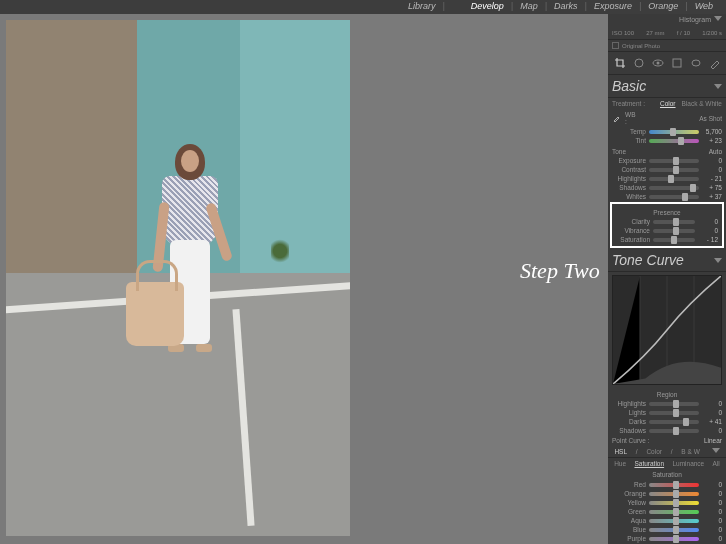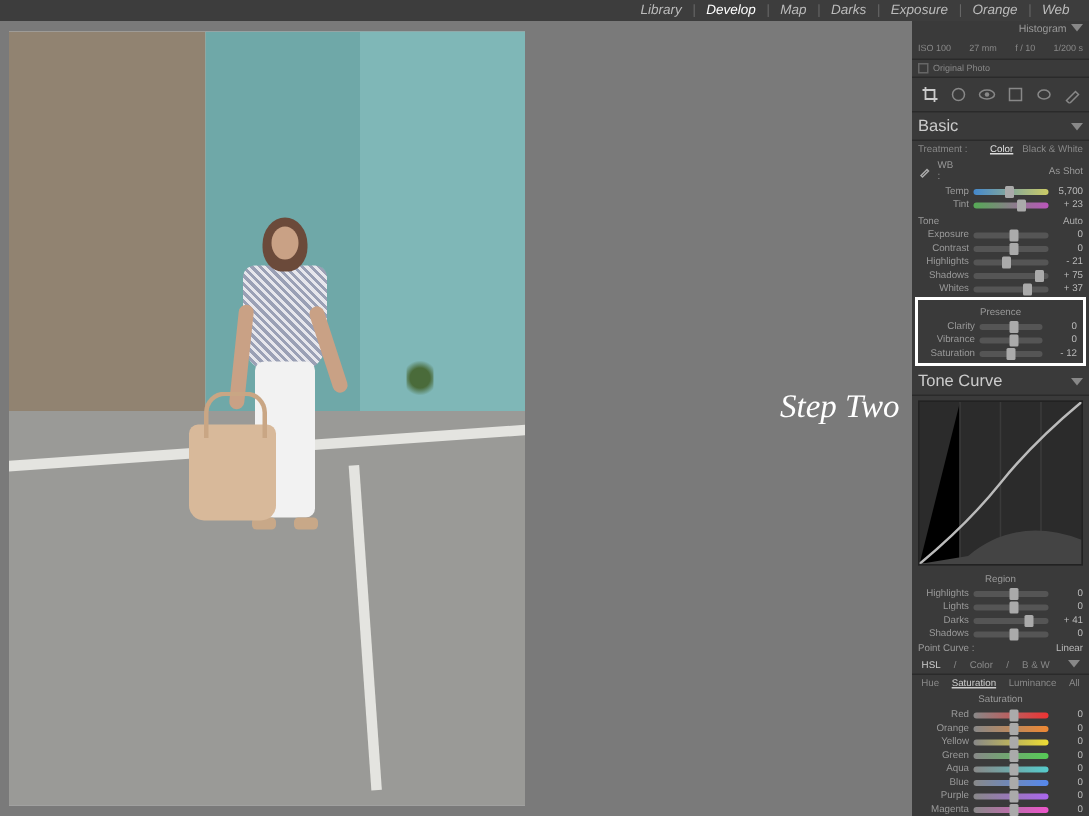--- a/index.html
+++ b/index.html
@@ -1,22 +1,22 @@
 <!DOCTYPE html>
 <html><head>
 <meta charset="utf-8">
 <style>
   * { margin: 0; padding: 0; box-sizing: border-box; font-family: "Helvetica Neue", Arial, sans-serif; }
   body { background: #3d3d3d; width: 726px; height: 544px; overflow: hidden; position: relative; }
   .top-nav { position: absolute; top: 0; right: 0; height: 14px; display: flex; gap: 2px; font-size: 9px; color: #bbb; padding: 1px 8px 0 0; }
   .top-nav span { padding: 0 5px; cursor: pointer; font-style: italic; }
-  .top-nav span.active { color: #fff; }
+  .top-nav span.active { color: #fff; margin-left: 19px; }
   .top-nav .sep { color: #666; padding: 0; }
   .main { position: absolute; top: 14px; left: 0; right: 0; bottom: 0; display: flex; }
-  .photo-area { flex: 1; background: #7a7a7a; display: flex; align-items: center; justify-content: flex-start; padding: 6px; position: relative; }
+  .photo-area { flex: 1; background: #7a7a7a; display: flex; align-items: flex-start; justify-content: flex-start; padding: 6px; position: relative; }
   .photo { width: 344px; height: 516px; background: #ccc; position: relative; overflow: hidden; }
   .wall-left { position: absolute; top: 0; left: 0; width: 38%; height: 49%; background: #918371; }
   .wall-right { position: absolute; top: 0; left: 38%; right: 0; height: 49%; background: #6fa8a8; }
   .wall-far  { position: absolute; top: 0; left: 68%; right: 0; height: 49%; background: #7fb7b7; }
   .ground { position: absolute; top: 49%; left: 0; right: 0; bottom: 0; background: #9a9a97; }
   .line1 { position: absolute; top: 53%; left: -5%; width: 120%; height: 7px; background: #e4e4e0; transform: rotate(-4deg); }
   .line2 { position: absolute; top: 56%; left: 68%; width: 7px; height: 42%; background: #e4e4e0; transform: rotate(-4deg); }
   .plant { position: absolute; top: 42%; left: 77%; width: 18px; height: 28px; background: radial-gradient(circle, #4a6b3a 40%, transparent 70%); }
   .person { position: absolute; top: 24%; left: 42%; width: 80px; height: 280px; }
   .head { width: 30px; height: 36px; background: #6b4a3a; border-radius: 50% 50% 45% 45%; margin: 0 auto; position: relative; }
@@ -37,21 +37,21 @@
   .tri { width:0;height:0;border-left:4px solid transparent;border-right:4px solid transparent;border-top:5px solid #888; margin-left:3px; display:inline-block;}
   .histogram { height: 46px; margin: 2px 4px; background: #2b2b2b; position: relative; overflow:hidden; border-radius:2px;}
   .hcurve { position:absolute; bottom:0; left:10%; width:80%; height:80%; }
   .hcurve svg { width:100%; height:100%; }
   .hist-info { display:flex; justify-content:space-between; padding:1px 4px 3px; font-size:6px; color:#888; border-bottom:1px solid #2a2a2a;}
   .orig { padding:2px 4px; font-size:6px; color:#888; border-bottom:1px solid #2a2a2a; display:flex; align-items:center; gap:3px;}
   .orig .box{ width:7px;height:7px;border:1px solid #666;}
   .tool-row { display:flex; justify-content:space-around; padding:4px 2px; border-bottom:1px solid #2a2a2a;}
   .tool-row .tool{ width:14px;height:14px; display:flex;align-items:center;justify-content:center; color:#888; cursor:pointer;}
   .tool-row .tool.on{ color:#ddd;}
-  .section-hdr { display:flex; justify-content:space-between; align-items:center; padding:3px 4px; font-size:11px; color:#ccc; border-bottom:1px solid #2a2a2a;}
+  .section-hdr { display:flex; justify-content:space-between; align-items:center; padding:3px 4px; font-size:14px; color:#ccc; border-bottom:1px solid #2a2a2a;font-style:italic;}
   .section-hdr .tri{ border-top-color:#888;}
   .treat { display:flex; justify-content:flex-end; gap:6px; padding:2px 4px; font-size:6.5px;}
   .treat .lbl{ color:#888; margin-right:auto;}
   .treat .opt{ color:#888; cursor:pointer;}
   .treat .opt.active{ color:#ddd; text-decoration:underline;}
   .wb-row { display:flex; align-items:center; gap:3px; padding:2px 4px;}
   .wb-row .eyedrop{ width:10px;height:10px; color:#aaa;}
   .wb-row .lbl{ color:#999; font-size:6.5px; flex:0 0 14px;}
   .wb-row .val{ color:#999; font-size:6.5px; margin-left:auto;}
   .slider-row{ display:flex; align-items:center; padding:1px 4px; gap:3px;}

